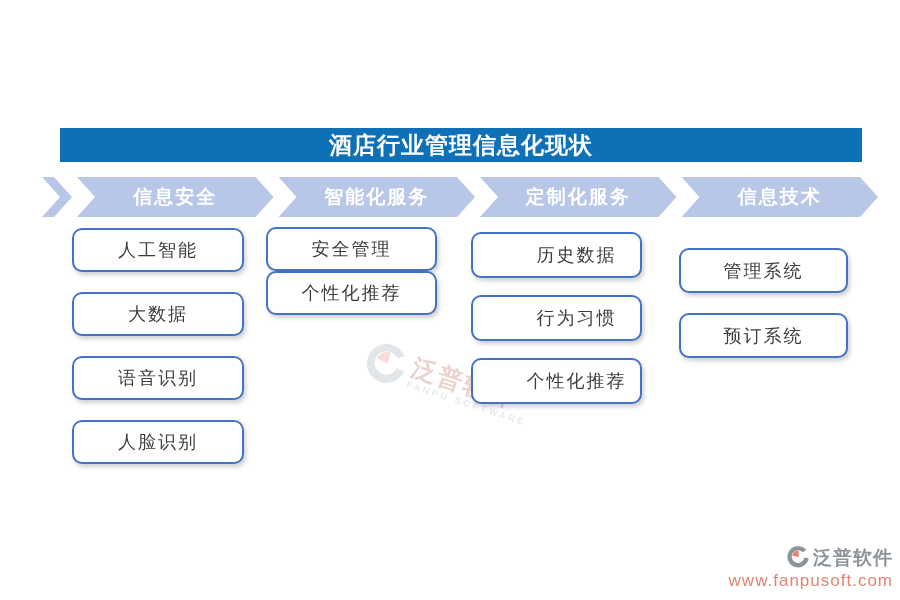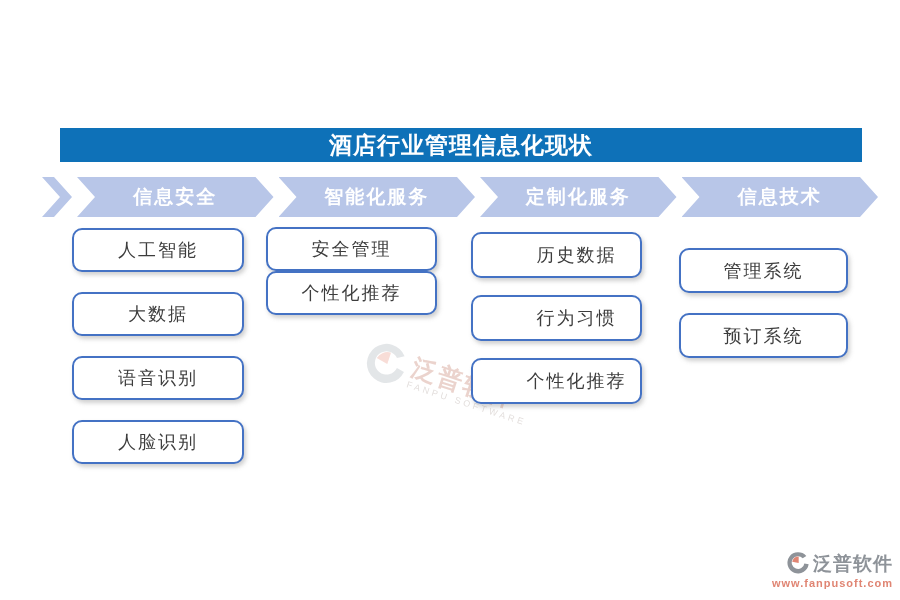--- a/index.html
+++ b/index.html
@@ -121,21 +121,21 @@
     line-height: 1;
   }
   .wm-footer .row { display: flex; align-items: center; gap: 3px; }
   .wm-footer .brand {
     font-size: 19px; font-weight: bold;
     color: #8e9399;
     letter-spacing: 1px;
     white-space: nowrap;
   }
   .wm-footer .url {
-    font-size: 11px; font-weight: bold;
+    font-size: 17px; font-weight: normal;
     color: #e08573;
     margin-top: 3px;
     letter-spacing: 1px;
     font-family: "Liberation Sans", sans-serif;
     white-space: nowrap;
     margin-left: 36px;
   }
   .logo-sm { width: 24px; height: 24px; }
   .logo-lg { width: 44px; height: 44px; opacity: 0.9; }
 </style>

